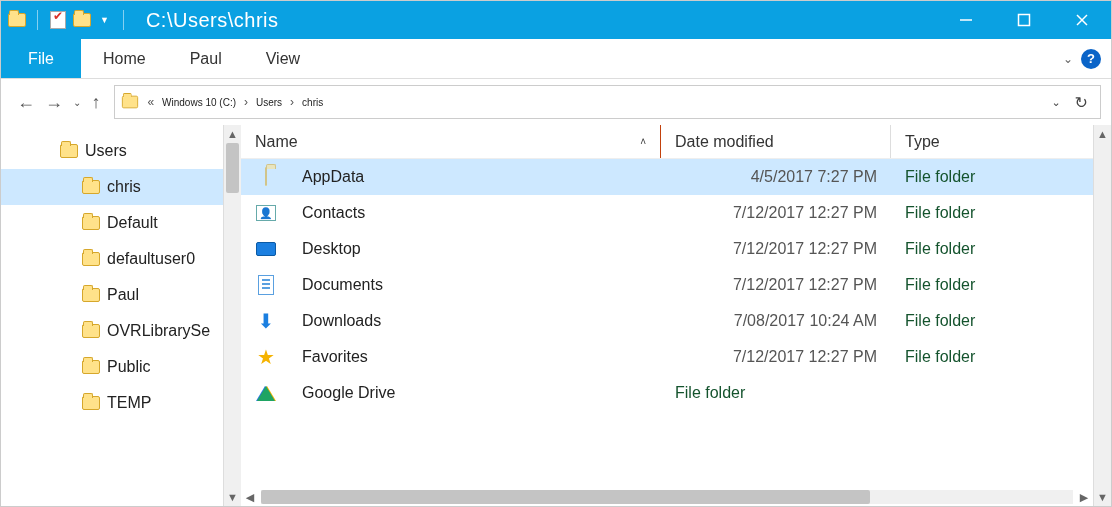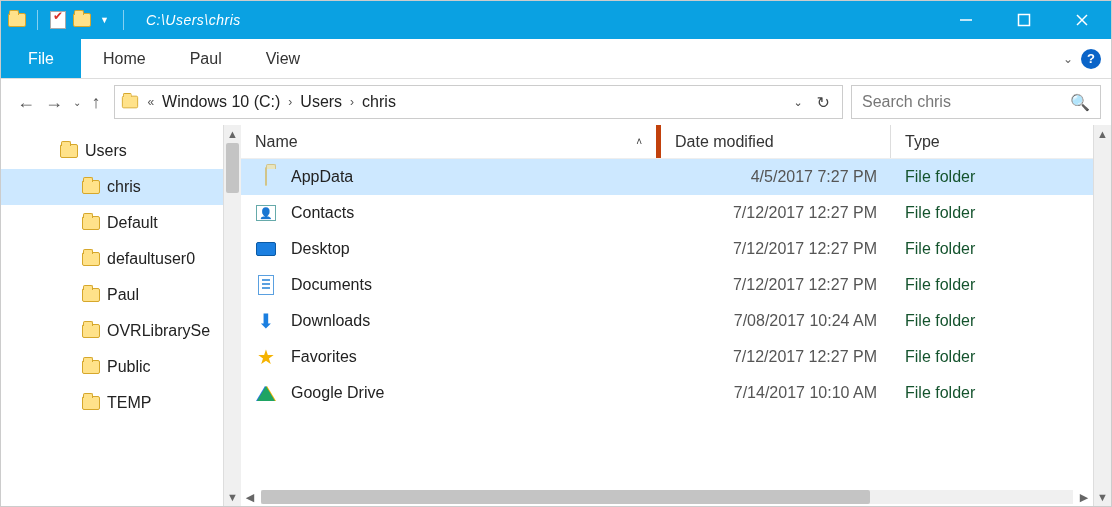--- a/index.html
+++ b/index.html
@@ -9,41 +9,41 @@
   
   .titlebar { height:38px; background:#0aa1e2; color:#fff; display:flex; align-items:center; }
   .titlebar .q-icons { display:flex; align-items:center; padding:0 6px; gap:4px; }
   .qicon { width:20px; height:20px; display:flex; align-items:center; justify-content:center; }
   .folder-glyph { width:18px; height:14px; background:#ffe28a; border:1px solid #d6a72b; border-radius:2px; position:relative; }
   .folder-glyph::before { content:""; position:absolute; top:-4px; left:0; width:8px; height:4px; background:#ffe28a; border:1px solid #d6a72b; border-bottom:none; border-radius:2px 2px 0 0; }
   .checklist-glyph { width:16px; height:18px; background:#fff; border:1px solid #aaa; position:relative; }
   .checklist-glyph::after { content:"✔"; color:#d93025; font-size:12px; position:absolute; top:-3px; left:2px; }
   .titlebar .divider { width:1px; height:20px; background: rgba(255,255,255,0.5); margin:0 6px; }
   .titlebar .dropdown-arrow { font-size:9px; color:#fff; padding:0 4px;}
-  .titlebar .title-text { padding-left:10px; font-size:14px; letter-spacing:.5px;font-style:italic; }
+  .titlebar .title-text { padding-left:10px; font-size:20px; letter-spacing:.5px; }
   .titlebar .spacer { flex:1; }
   .win-controls { display:flex; height:100%; }
   .win-btn { width:58px; display:flex; align-items:center; justify-content:center; font-size:15px; }
   .win-btn svg { stroke:#fff; }
 
   
   .ribbon { height:40px; display:flex; align-items:stretch; border-bottom:1px solid #ddd; background:#fff; position:relative; }
   .file-tab { background:#0aa1e2; color:#fff; width:80px; display:flex; align-items:center; justify-content:center; font-size:16px; }
   .ribbon-tab { padding:0 22px; display:flex; align-items:center; font-size:16px; color:#333; }
   .ribbon .right-area { margin-left:auto; display:flex; align-items:center; padding-right:10px; gap:8px; }
   .help-circle { width:20px; height:20px; border-radius:50%; background:#0a64c8; color:#fff; display:flex; align-items:center; justify-content:center; font-size:13px; font-weight:bold; }
   .expand-caret { font-size:12px; color:#666; }
 
   
   .nav-row { display:flex; align-items:center; padding:6px 10px; gap:8px; }
   .nav-btns { display:flex; align-items:center; gap:10px; padding:0 6px; }
   .nav-arrow { color:#555; font-size:18px; display:flex; }
   .nav-caret { font-size:10px; color:#555; }
   .crumb-box { flex:1; display:flex; align-items:center; border:1px solid #ccc; height:34px; padding:0 6px; gap:4px; }
-  .crumb-text { font-size:16px; color:#222; }
+  .crumb-text { font-size:10px; color:#222; }
   .crumb-sep { font-size:12px; color:#555; padding:0 4px; }
   .crumb-box .mini-folder { transform:scale(.9); }
   .crumb-box .end-controls { margin-left:auto; display:flex; align-items:center; gap:14px; padding-right:6px;}
   .refresh-glyph { font-size:16px; color:#444; }
   .down-caret { font-size:11px; color:#444;}
   .search-box { width:250px; border:1px solid #ccc; height:34px; display:flex; align-items:center; padding:0 10px; color:#777; font-size:16px; justify-content:space-between;}
   .search-icon { font-size:16px; color:#444; }
 
   
   .body-area { flex:1; display:flex; min-height:0; }
@@ -56,30 +56,30 @@
   .tree-item .icon-slot { width:24px; display:flex; justify-content:center; margin-right:4px; }
   .tree-item .label { white-space:nowrap; overflow:hidden; }
   .nav-scroll { width:18px; background:#f0f0f0; border-left:1px solid #ddd; display:flex; flex-direction:column; }
   .nav-scroll .sc-arrow { height:18px; display:flex; align-items:center; justify-content:center; color:#666; font-size:11px;}
   .nav-scroll .sc-track { flex:1; background:#f0f0f0; }
   .nav-scroll .sc-thumb { position:relative; height:50px; margin:0 2px; background:#c4c4c4; border-radius:2px;}
 
   .contentpane { flex:1; display:flex; flex-direction:column; min-width:0; }
   .file-header { display:flex; align-items:center; height:34px; font-size:16px; color:#333; border-bottom:1px solid #eee; }
   .col { padding:0 14px; display:flex; align-items:center; height:100%; }
-  .col-name { flex:0 0 420px; border-right:5px solid #c2410c; gap:8px;}
+  .col-name { flex:0 0 420px; border-right:1px solid #c2410c; gap:8px;}
   .col-date { flex:0 0 230px; border-right:1px solid #ddd;}
   .col-type { flex:1; }
   .sort-caret { font-size:10px; margin-left:auto;}
 
   .file-list { flex:1; overflow:hidden; position:relative; }
   .file-row { display:flex; align-items:center; height:36px; font-size:16px; }
   .file-row.selected { background:#cde8ff; }
   .cell { padding:0 14px; }
-  .cell-name { flex:0 0 420px; display:flex; align-items:center; gap:14px; }
+  .cell-name { flex:0 0 420px; display:flex; align-items:center; gap:25px; }
   .cell-date { flex:0 0 230px; color:#555;text-align:right;}
   .cell-type { flex:1; color:#14532d;}
   .cell-name .icon-slot { width:22px; display:flex; align-items:center; justify-content:center;}
   .hscroll { display:flex; align-items:center; height:18px; }
   .hscroll .hs-arrow { width:18px; display:flex; justify-content:center; color:#666; font-size:11px;}
   .hscroll .hs-track { flex:1; height:14px; background:#f0f0f0; margin:0 2px; position:relative;}
   .hscroll .hs-thumb { position:absolute; left:0; top:0; bottom:0; width:75%; background:#c4c4c4; border-radius:2px;}
   .vscroll { width:18px; background:#f0f0f0; border-left:1px solid #ddd; display:flex; flex-direction:column; }
   .vscroll .sc-arrow { height:18px; display:flex; align-items:center; justify-content:center; color:#666; font-size:11px;}
 
@@ -172,24 +172,20 @@
       <span class="crumb-text">Windows 10 (C:)</span>
       <span class="crumb-sep">›</span>
       <span class="crumb-text">Users</span>
       <span class="crumb-sep">›</span>
       <span class="crumb-text">chris</span>
       <div class="end-controls">
         <span class="down-caret">⌄</span>
         <span class="refresh-glyph">↻</span>
       </div>
     </div>
-    <div class="search-box">
-      <span>Search chris</span>
-      <span class="search-icon">🔍</span>
-    </div>
   </div>
 
   <div class="body-area">
 
     <div class="navpane">
       <div class="navtree" id="navtree">
           <div class="tree-item depth0">
             <span class="icon-slot">
               <span class="folder-glyph"></span>
             </span>
@@ -319,21 +315,20 @@
                 <div class="cell cell-date">7/12/2017 12:27 PM</div>
                 <div class="cell cell-type">File folder</div>
               </div>
               <div class="file-row">
                 <div class="cell cell-name">
                   <span class="icon-slot">
                     <span class="ico-gdrive"></span>
                   </span>
                   <span>Google Drive</span>
                 </div>
-                <div class="cell cell-date">7/14/2017 10:10 AM</div>
                 <div class="cell cell-type">File folder</div>
               </div>
             </div>
           <div class="hscroll">
             <div class="hs-arrow">◀</div>
             <div class="hs-track">
                 <div class="hs-thumb"></div>
               </div>
             <div class="hs-arrow">▶</div>
           </div>

